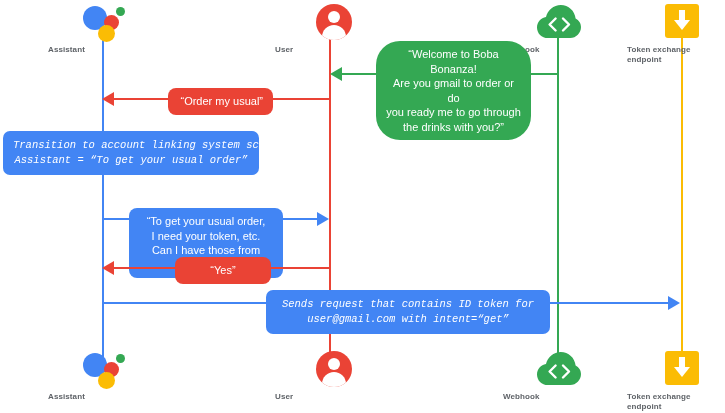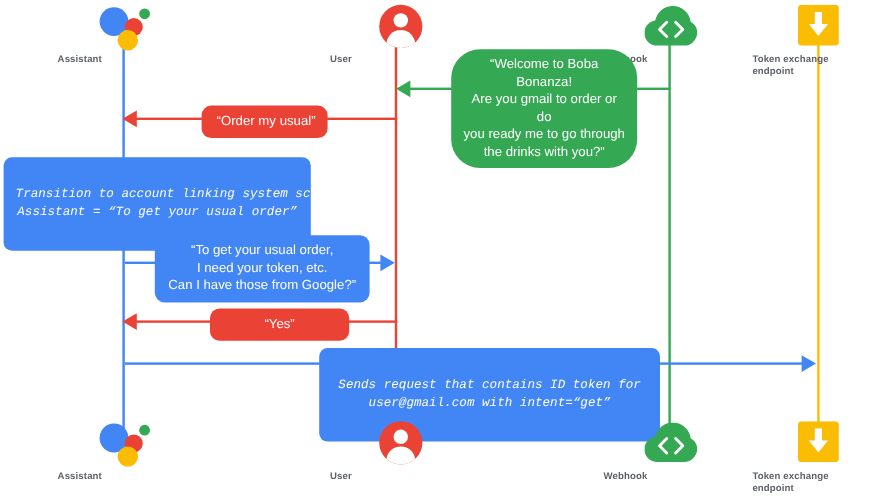--- a/index.html
+++ b/index.html
@@ -106,21 +106,21 @@
   }
   .bubble.green { background: #34a853; border-radius: 24px; }
   .bubble.red   { background: #ea4335; }
   .bubble.blue  { background: #4285f4; }
   .bubble.note {
     background: #4285f4;
     font-family: "Liberation Mono", "DejaVu Sans Mono", monospace;
     font-style: italic;
     font-size: 10.5px;
     line-height: 15px;
-    padding: 24px 10px;
+    padding: 7px 10px;
     border-radius: 7px;
   }
   .nowrap { white-space: pre; }
 </style>
 </head>
 <body>
 
 <div id="diagram">
 
   <div class="lifeline assistant"></div>
@@ -187,29 +187,29 @@
     <div>“Order my usual”</div>
   </div>
 
   <div class="bubble note" style="left:3px; top:131px; width:256px;">
     <div class="nowrap">Transition to account linking system scene.</div>
     <div class="nowrap">Assistant = “To get your usual order”</div>
   </div>
 
   <div class="arrow-line" style="left:104px; width:219px; top:218px; background:#4285f4;"></div>
   <div class="arrow-tip tip-right" style="left:317px; top:212px; border-left-color:#4285f4;"></div>
-  <div class="bubble blue chat" style="left:129px; top:196px; width:179px;">
+  <div class="bubble blue chat" style="left:129px; top:208px; width:154px;">
     <div>“To get your usual order,</div>
     <div>I need your token, etc.</div>
     <div>Can I have those from Google?”</div>
   </div>
 
   <div class="arrow-line" style="left:110px; width:221px; top:267px; background:#ea4335;"></div>
   <div class="arrow-tip tip-left" style="left:102px; top:261px; border-right-color:#ea4335;"></div>
-  <div class="bubble red chat" style="left:175px; top:257px; width:116px;">
+  <div class="bubble red chat" style="left:175px; top:257px; width:96px;">
     <div>“Yes”</div>
   </div>
 
   <div class="arrow-line" style="left:104px; width:571px; top:302px; background:#4285f4;"></div>
   <div class="arrow-tip tip-right" style="left:668px; top:296px; border-left-color:#4285f4;"></div>
   <div class="bubble note" style="left:266px; top:290px; width:284px;">
     <div class="nowrap">Sends request that contains ID token for</div>
     <div class="nowrap">user@gmail.com with intent=“get”</div>
   </div>
 

